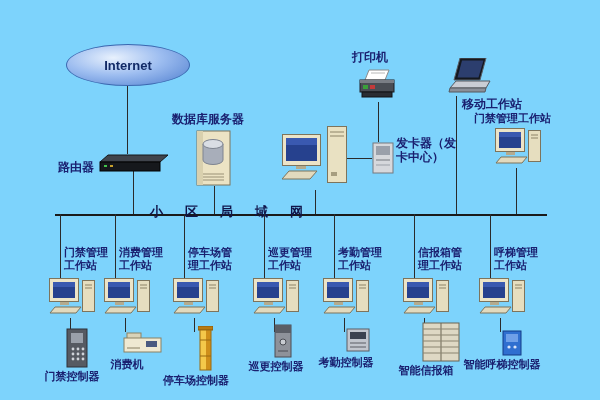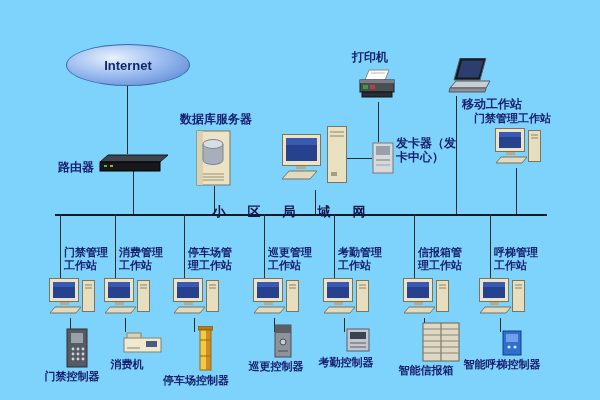--- a/index.html
+++ b/index.html
@@ -3,21 +3,21 @@
 <meta charset="utf-8">
 <style>
   html,body{margin:0;padding:0;background:#fff}
   .stage{position:relative;width:600px;height:400px;background:#7dd3fc;overflow:hidden;
          font-family:"Liberation Sans","DejaVu Sans",sans-serif;}
   .lbl{position:absolute;color:#1a2070;font-size:12px;font-weight:bold;line-height:1.2;white-space:nowrap}
   .wrap{white-space:normal}
   .vline{position:absolute;width:0;border-left:1px solid #2a2a2a}
   .hline{position:absolute;height:0;border-top:1px solid #2a2a2a}
   .bus{position:absolute;left:55px;top:214px;width:492px;height:0;border-top:2px solid #1a1a1a}
-  .lan{position:absolute;left:150px;top:203px;width:300px;text-align:center;letter-spacing:22px;
+  .lan{position:absolute;left:150px;top:203px;width:300px;text-align:left;letter-spacing:22px;
        color:#10144a;font-weight:bold;font-size:13px}
   .cloud{position:absolute;left:66px;top:44px;width:122px;height:40px;border-radius:50%;
          background:radial-gradient(ellipse at 38% 32%,#e8f1fd 0%,#9dbdf0 45%,#4c7cce 100%);
          border:1px solid #3c68b0;display:flex;align-items:center;justify-content:center;
          color:#122a66;font-size:13px;font-weight:bold}
   .icon{position:absolute}
   .grp{position:absolute;width:64px;height:186px}
   .ws-label{position:absolute;left:24px;top:32px;width:50px;font-size:11px;font-weight:bold;
             color:#1a2070;line-height:1.2}
   .dev-label{position:absolute;left:-12px;width:88px;text-align:center;font-size:11px;
@@ -44,21 +44,21 @@
   </div>
 
   <div class="lbl" style="left:58px;top:160px">路由器</div>
   <svg class="icon" style="left:98px;top:154px" width="70" height="20" viewBox="0 0 70 20">
     <polygon points="2,8 10,1 70,1 62,8" fill="#40444c" stroke="#15171b"></polygon>
     <rect x="2" y="8" width="60" height="9" fill="#16181c" stroke="#000"></rect>
     <rect x="6" y="11" width="3" height="2" fill="#42c24a"></rect>
     <rect x="12" y="11" width="3" height="2" fill="#c8a02c"></rect>
   </svg>
 
-  <div class="lbl" style="left:180px;top:112px">数据库服务器</div>
+  <div class="lbl" style="left:172px;top:112px">数据库服务器</div>
   <svg class="icon" style="left:196px;top:130px" width="36" height="56" viewBox="0 0 36 56">
     <rect x="1" y="1" width="33" height="54" fill="#ece3c4" stroke="#7d745c"></rect>
     <rect x="1" y="1" width="6" height="54" fill="#d9d0ae"></rect>
     <path d="M7 14 v16 a10 4.5 0 0 0 20 0 v-16" fill="#a8aeba" stroke="#7e8490"></path>
     <ellipse cx="17" cy="14" rx="10" ry="4.5" fill="#d9dde4" stroke="#7e8490"></ellipse>
     <line x1="7" y1="44" x2="28" y2="44" stroke="#9a9176"></line>
     <line x1="7" y1="47" x2="28" y2="47" stroke="#9a9176"></line>
     <line x1="7" y1="50" x2="28" y2="50" stroke="#9a9176"></line>
   </svg>
 

